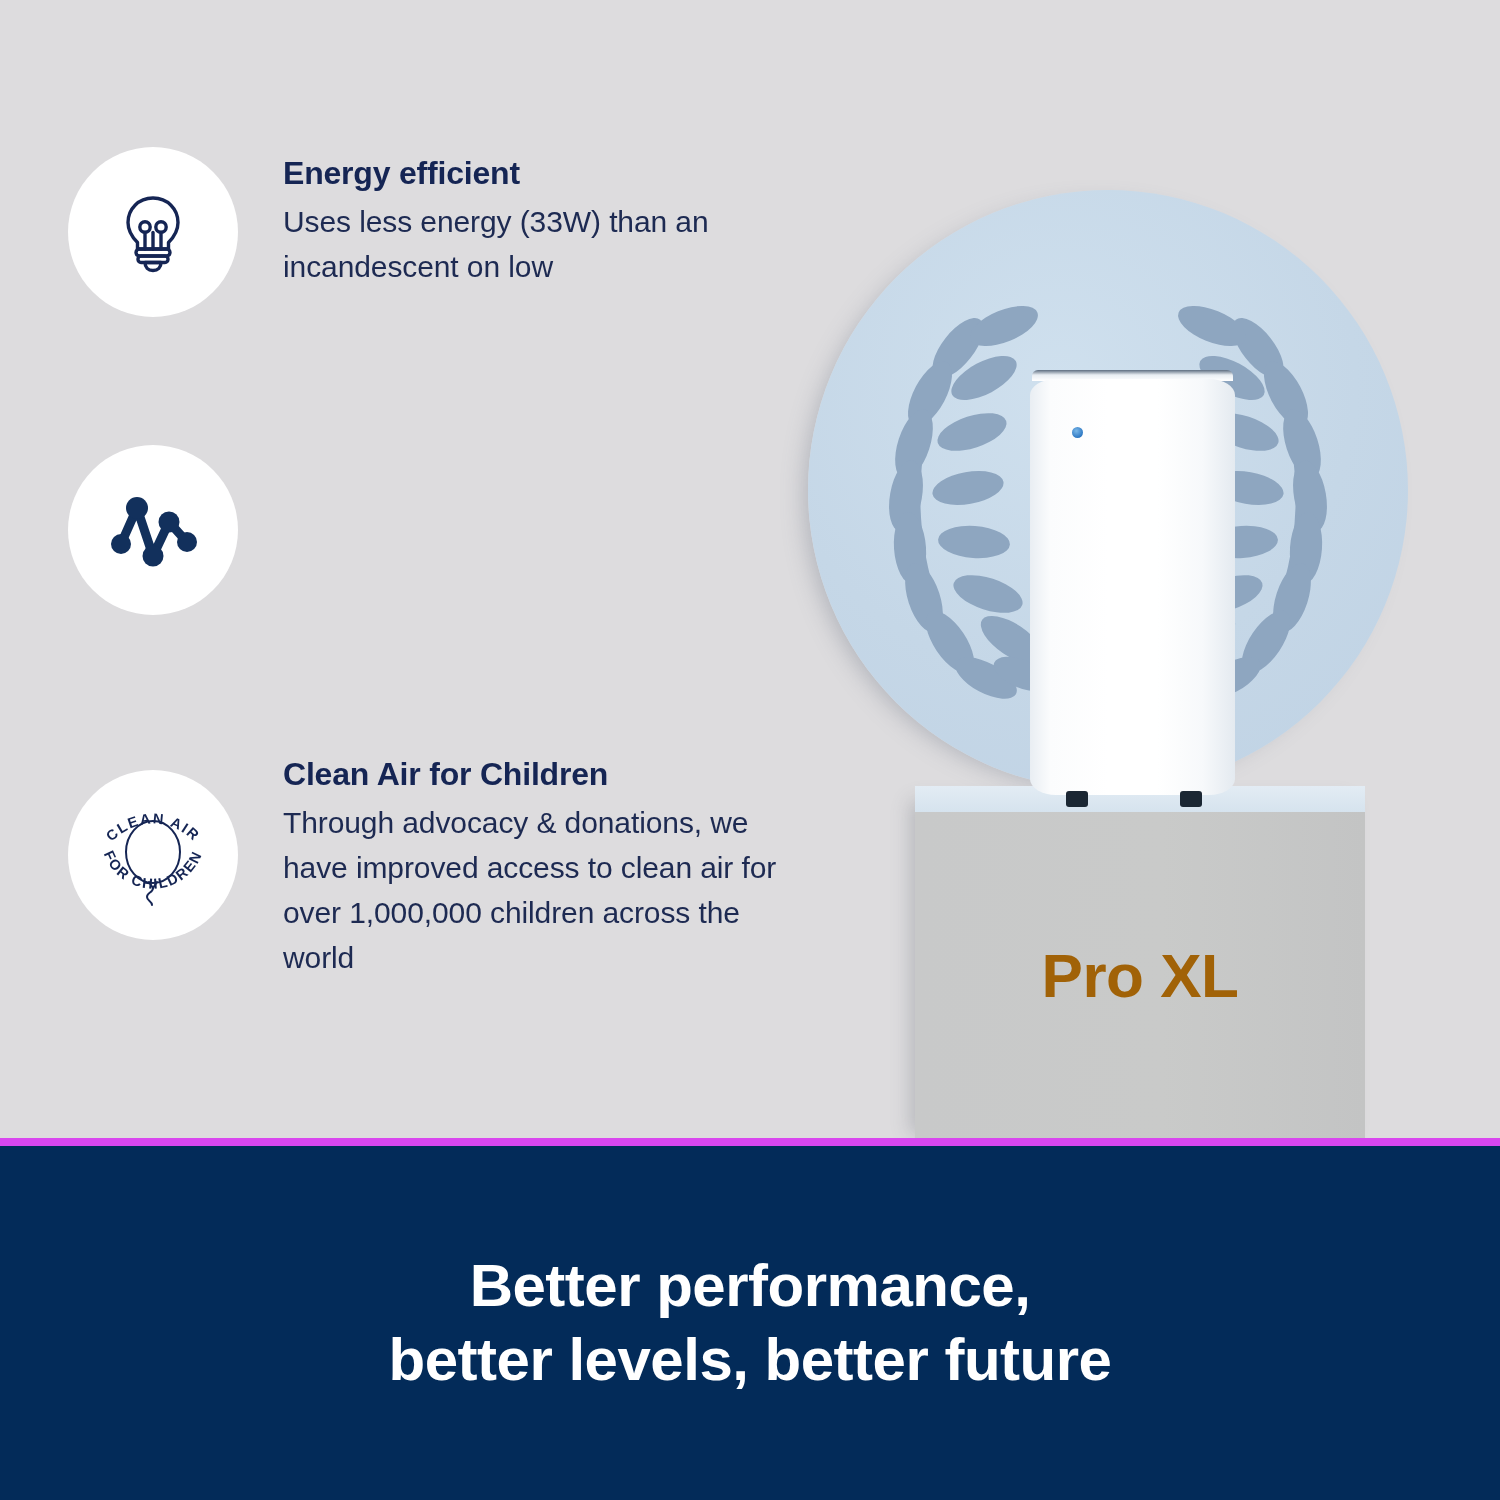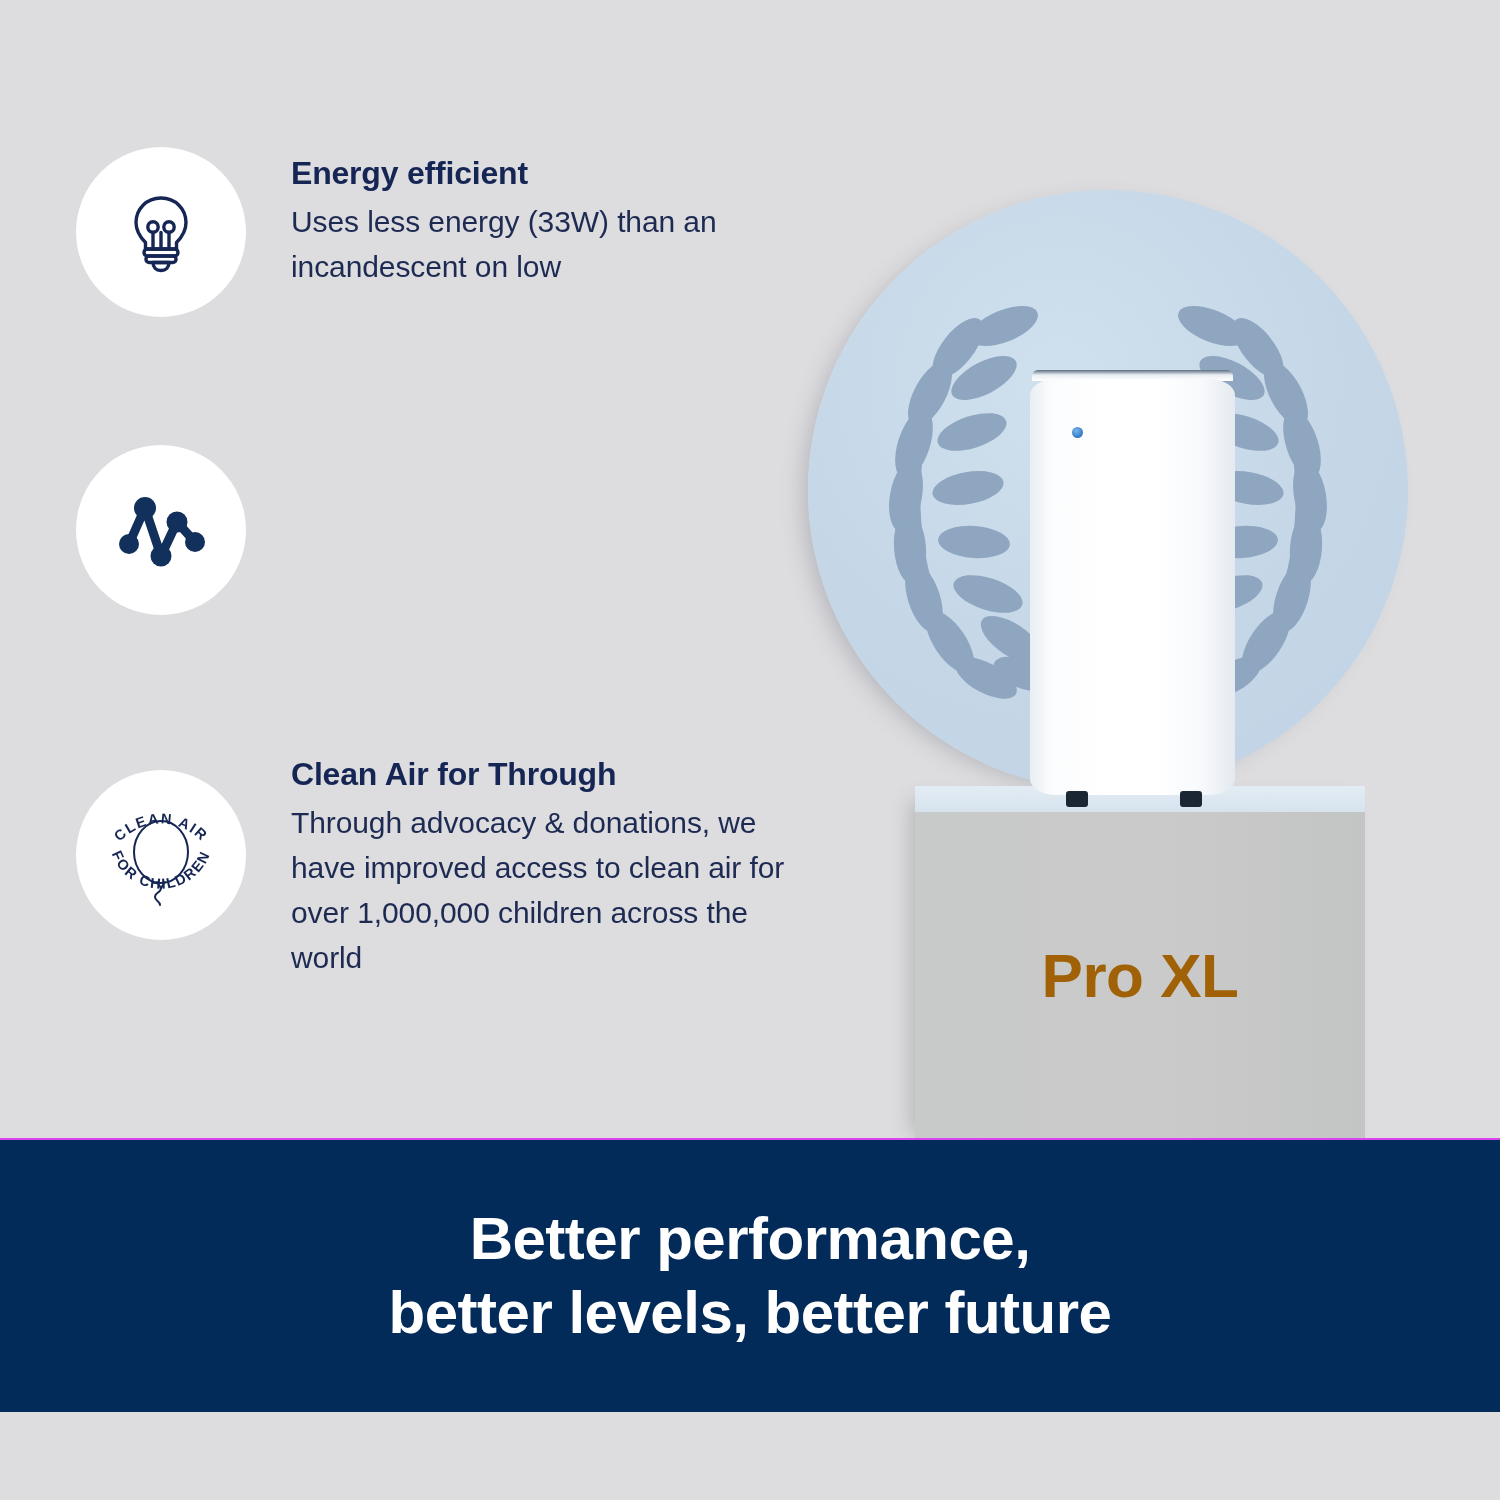--- a/index.html
+++ b/index.html
@@ -23,21 +23,21 @@
   #upper-panel {
     position: absolute;
     left: 0; top: 0;
     width: 1500px; height: 1138px;
     background: #dddcde;
   }
 
   
   #feature-list {
     position: absolute;
-    left: 8px; top: 0;
+    left: 0; top: 0;
     width: 800px; height: 1240px;
   }
 
   .feature-row {
     position: absolute;
     left: 68px;
     width: 720px;
     display: flex;
     align-items: flex-start;
   }
@@ -167,23 +167,23 @@
     font-size: 62px;
     font-weight: bold;
     color: #a16207;
     letter-spacing: -0.5px;
   }
 
   
   #tagline-banner {
     position: absolute;
     left: 0; top: 1138px;
-    width: 1500px; height: 274px;
+    width: 1500px; height: 362px;
     background: #032b59;
-    border-top: 2px solid #d946ef;
+    border-top: 8px solid #d946ef;
     display: flex;
     align-items: center;
     justify-content: center;
   }
   #tagline {
     text-align: center;
     color: #ffffff;
     font-size: 60px;
     font-weight: bold;
     line-height: 74px;
@@ -252,21 +252,21 @@
             <textPath href="#arcBottom" startOffset="50%" text-anchor="middle" id="badge-bottom-path">FOR CHILDREN</textPath>
           </text>
           <g fill="none" stroke="#152554" stroke-width="2" stroke-linecap="round" stroke-linejoin="round">
             <ellipse cx="75" cy="72" rx="27" ry="31"></ellipse>
             <path d="M71 102 l4 6 l4 -6"></path>
             <path d="M75 108 c0 5 -6 4 -6 9 c0 4 5 4 5 8"></path>
           </g>
         </svg>
       </div>
       <div class="feature-text">
-        <div class="feature-title">Clean Air for Through</div>
+        <div class="feature-title">Clean Air for Children</div>
         <div class="feature-body">Through advocacy &amp; donations, we have improved access to clean air for over 1,000,000 children across the world</div>
       </div>
     </div>
 
   </div>
 
   <div id="product-panel">
 
     <div id="pedestal"></div>
 

